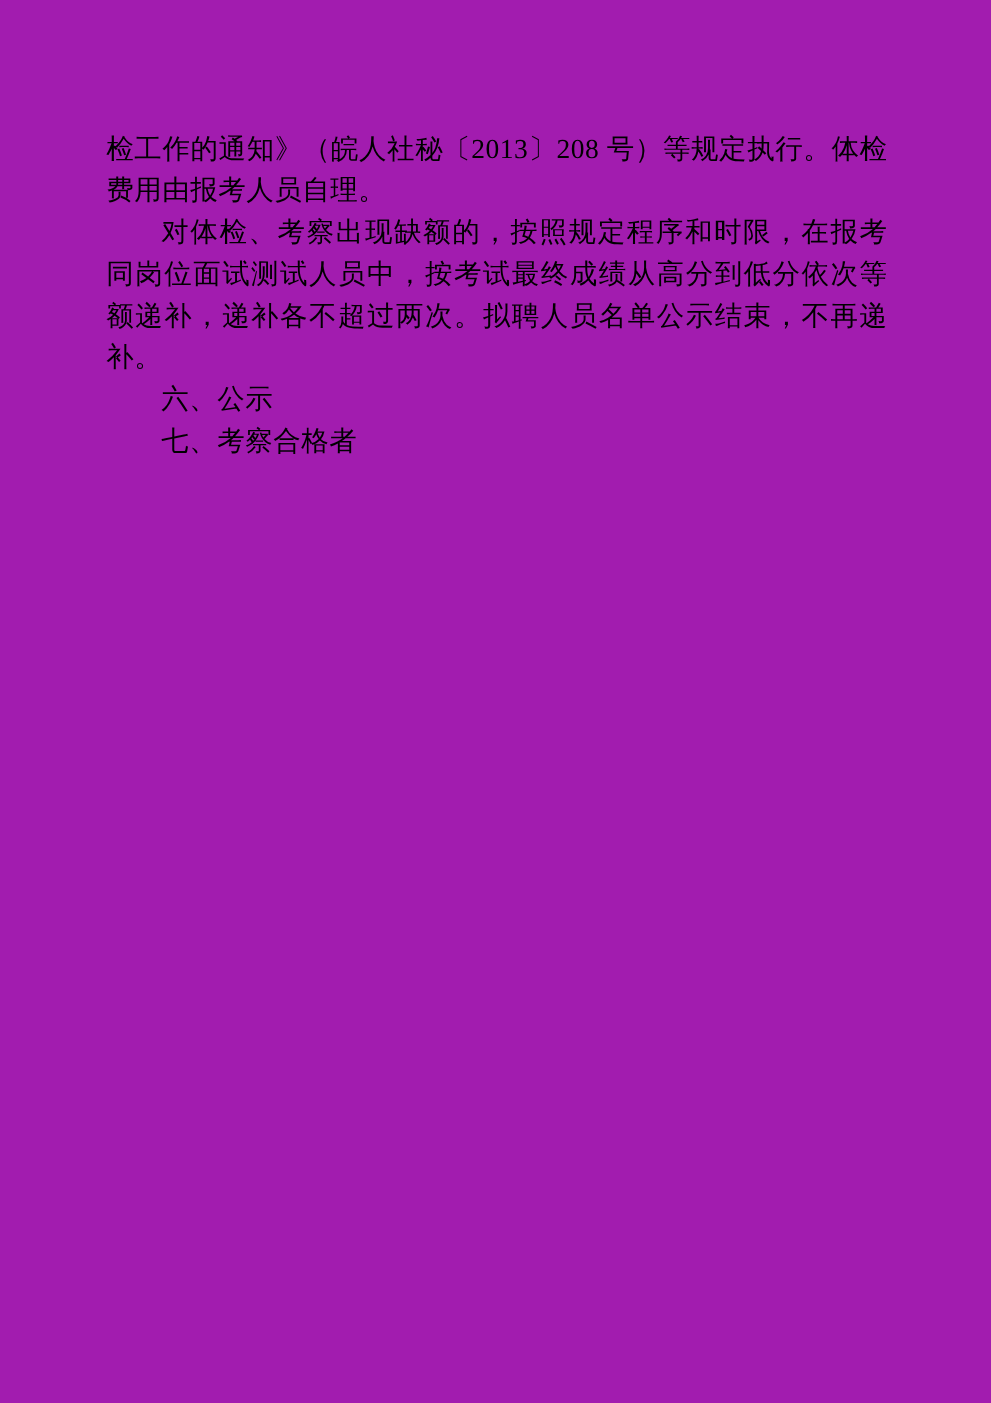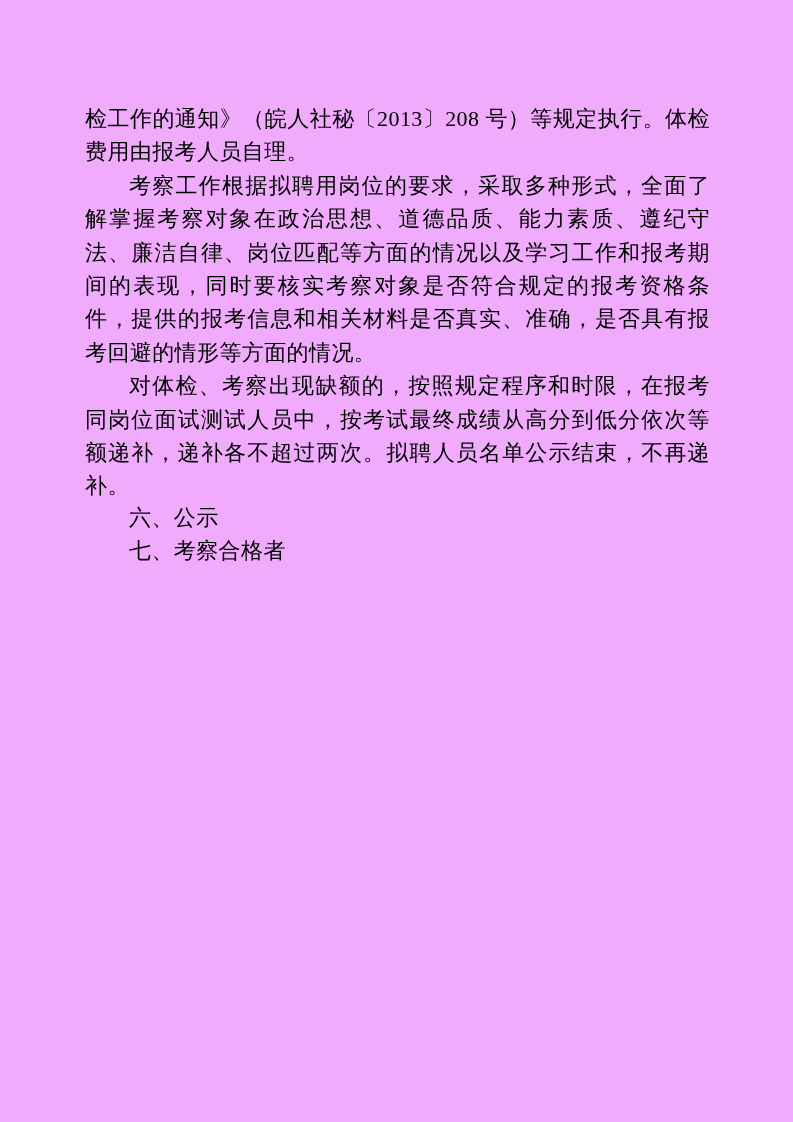--- a/index.html
+++ b/index.html
@@ -5,21 +5,21 @@
   html, body {
     margin: 0;
     padding: 0;
     background: #ffffff;
   }
   .page {
     position: relative;
     width: 793px;
     height: 1122px;
     box-sizing: border-box;
-    background: #f0abfc;
+    background: #a21caf;
     color: #000000;
     padding: 102px 83px 0 85px;
     overflow: hidden;
     font-family: "Liberation Serif", "DejaVu Serif", serif;
   }
   .body-text p,
   .body-text h3 {
     margin: 0;
     padding: 0;
     font-size: 22px;
@@ -31,33 +31,32 @@
   }
   .para {
     text-indent: 2em;
   }
   .para-continuation {
     text-indent: 0;
   }
   .section-heading {
     text-indent: 2em;
     font-weight: bold;
-    font-family: Liberation Mono, monospace;
+    font-family: Liberation Serif, serif;
     letter-spacing: 0.6px;
   }
 </style>
 </head>
 <body>
 
 <div class="page">
   <div class="body-text">
 
     <p class="para-continuation">检工作的通知》（皖人社秘〔2013〕208 号）等规定执行。体检费用由报考人员自理。</p>
 
-    <p class="para">考察工作根据拟聘用岗位的要求，采取多种形式，全面了解掌握考察对象在政治思想、道德品质、能力素质、遵纪守法、廉洁自律、岗位匹配等方面的情况以及学习工作和报考期间的表现，同时要核实考察对象是否符合规定的报考资格条件，提供的报考信息和相关材料是否真实、准确，是否具有报考回避的情形等方面的情况。</p>
 
 
     <p class="para">对体检、考察出现缺额的，按照规定程序和时限，在报考同岗位面试测试人员中，按考试最终成绩从高分到低分依次等额递补，递补各不超过两次。拟聘人员名单公示结束，不再递补。</p>
 
     <h3 class="section-heading">六、公示</h3>
 
 
     <h3 class="section-heading">七、考察合格者</h3>
 
 

